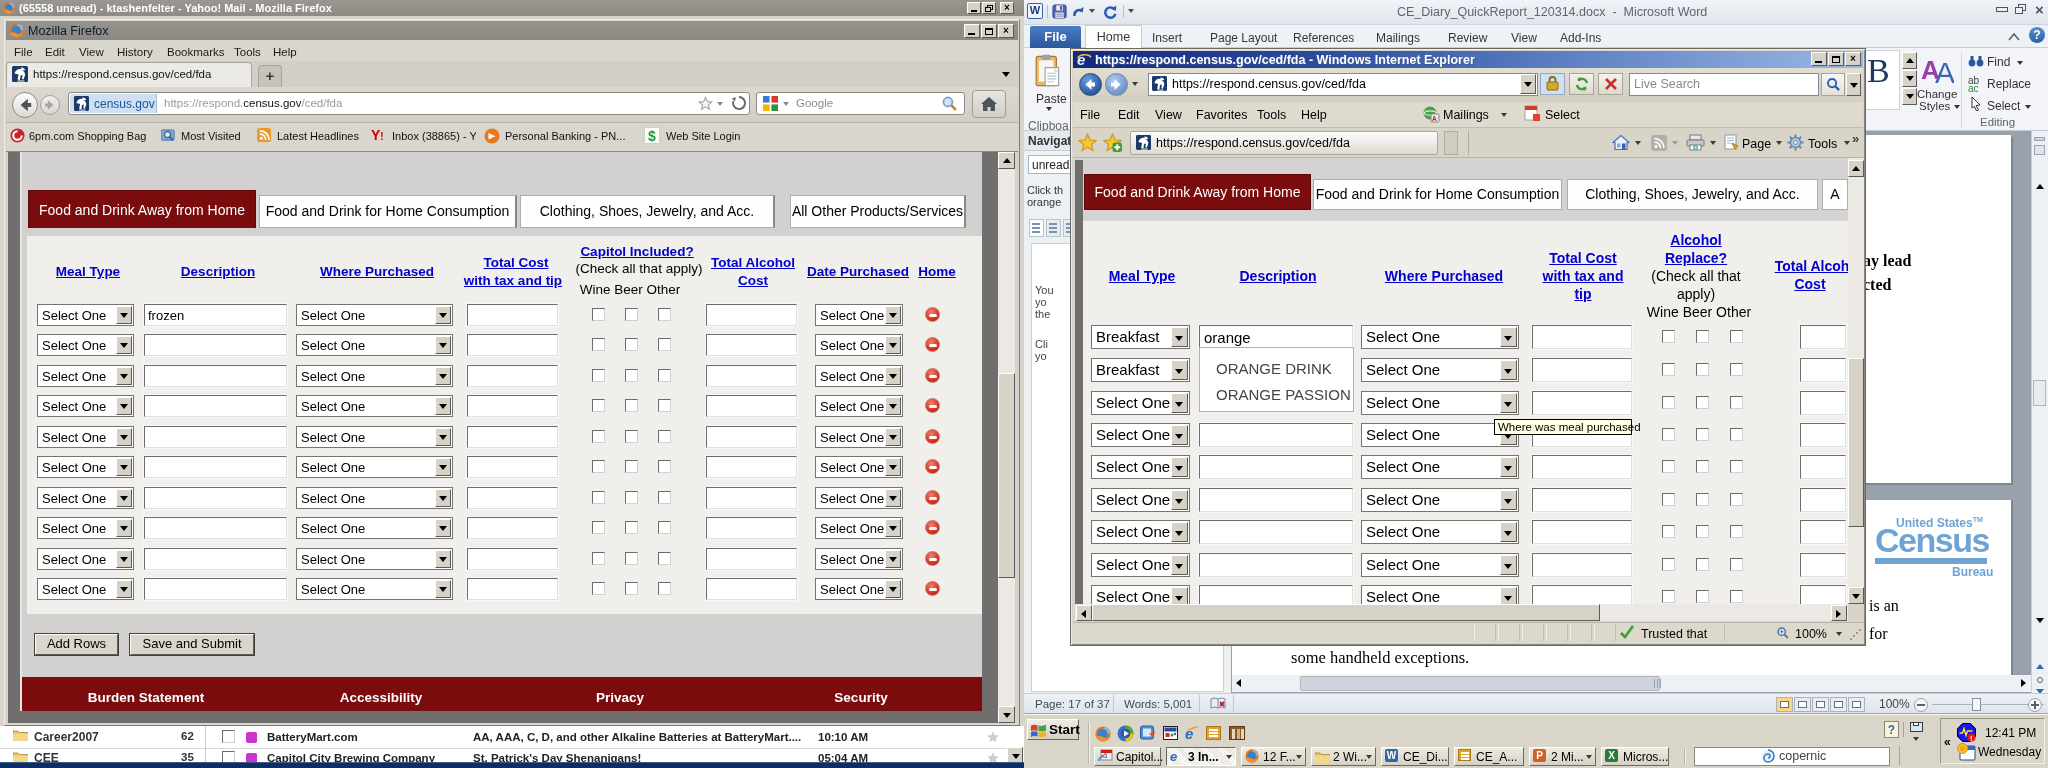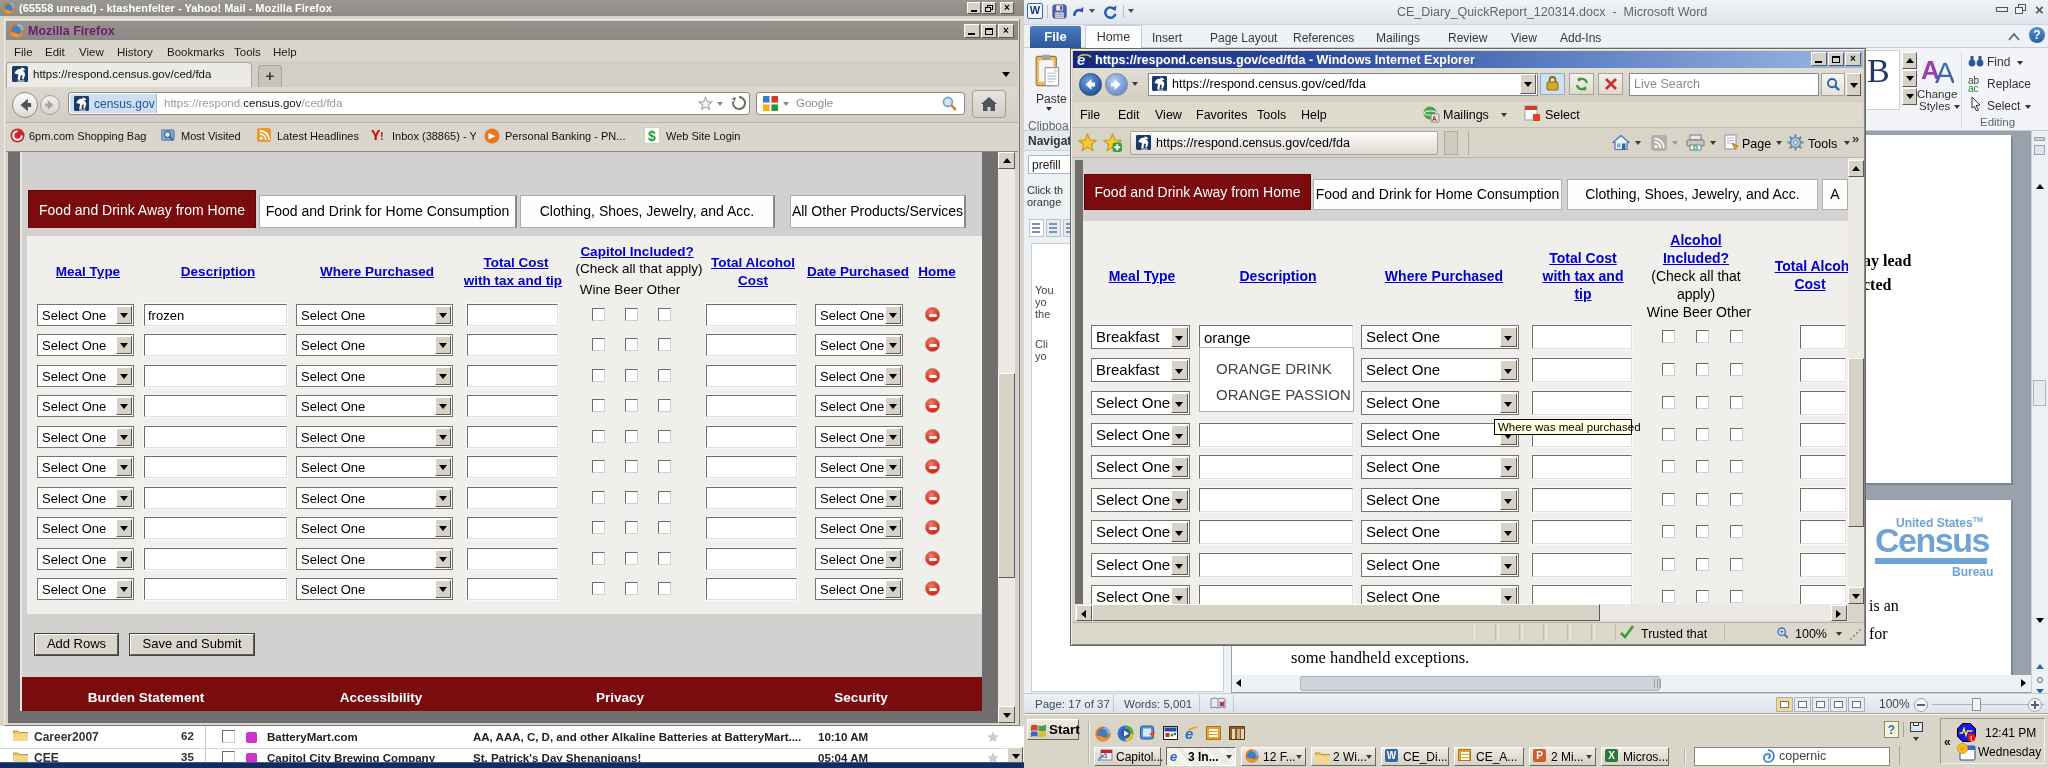--- a/index.html
+++ b/index.html
@@ -40,21 +40,21 @@
       </div>
 <div class="btn3" style="position:absolute;left:1000px;top:2px;width:14px;height:12px;line-height:9px;text-align:center;font-size:10px;font-weight:bold;color:#000;">×</div>
 <div style="position:absolute;left:4px;top:19px;width:1016px;height:707px;background:#d9d6ce;border-top:1px solid #f0ede6;border-left:1px solid #f0ede6;border-right:1px solid #7a7a74;border-bottom:1px solid #7a7a74;"></div>
 <div style="position:absolute;left:6px;top:21px;width:1012px;height:19px;background:linear-gradient(180deg,#96948d,#8b8983);"></div>
 <svg class="ab" style="left:9px;top:23px" width="15" height="15" viewBox="0 0 16 16">
         <circle cx="8" cy="8" r="7.6" fill="#e8741a"></circle>
         <circle cx="7.6" cy="7.8" r="5.1" fill="#3b82c4"></circle>
         <path d="M7.6 2.7 a5.1 5.1 0 0 1 4.9 5.1 l3-0.4 a7.6 7.6 0 0 0 -5-6.6Z" fill="#8ab4e0"></path>
         <path d="M1 10 a7.2 7.2 0 0 0 3 4.2 A7.6 7.6 0 0 0 15.3 10.2 c-1.4 1.4-2.8 1.9-4.6 1.8 l-2.2-0.6 -2.4-1.2Z" fill="#f09030"></path>
       </svg>
-<div style="position:absolute;left:28px;top:24px;font-size:12.5px;font-weight:bold;color:#701a75;white-space:nowrap;">Mozilla Firefox</div>
+<div style="position:absolute;left:28px;top:24px;font-size:12.5px;font-weight:normal;color:#0f172a;white-space:nowrap;">Mozilla Firefox</div>
 <div class="btn3" style="position:absolute;left:964px;top:24px;width:16px;height:14px;line-height:11px;text-align:center;font-size:10px;font-weight:bold;color:#000;">
         <div class="ab" style="left:3px;top:8px;width:7px;height:2px;background:#000"></div>
       </div>
 <div class="btn3" style="position:absolute;left:981px;top:24px;width:16px;height:14px;line-height:11px;text-align:center;font-size:10px;font-weight:bold;color:#000;">
         <div class="ab" style="left:3px;top:3px;width:8px;height:7px;border:1px solid #000;border-top-width:2px"></div>
       </div>
 <div class="btn3" style="position:absolute;left:998px;top:24px;width:16px;height:14px;line-height:11px;text-align:center;font-size:10px;font-weight:bold;color:#000;">×</div>
 <div style="position:absolute;left:14px;top:46px;font-size:11.5px;color:#1a1a1a;">File</div>
 <div style="position:absolute;left:45px;top:46px;font-size:11.5px;color:#1a1a1a;">Edit</div>
 <div style="position:absolute;left:79px;top:46px;font-size:11.5px;color:#1a1a1a;">View</div>
@@ -572,21 +572,21 @@
 <div style="position:absolute;left:1001px;top:105px;border-left:3px solid transparent;border-right:3px solid transparent;border-top:4px solid #333;"></div>
 <div style="position:absolute;left:956px;top:116px;font-size:11.5px;color:#5f6670;">Editing</div>
 <svg class="ab" style="left:984px;top:31px" width="12" height="10" viewBox="0 0 12 10">
         <path d="M1 9 6 3 11 9" fill="none" stroke="#5a6068" stroke-width="1.6"></path>
       </svg>
 <div style="position:absolute;left:1005px;top:27px;width:16px;height:16px;border-radius:50%;background:linear-gradient(180deg,#5a8ed2,#2b5fa8);color:#fff;font-weight:bold;font-size:12px;text-align:center;line-height:16px;">?</div>
 <div style="position:absolute;left:0;top:131px;width:207px;height:562px;background:#eef1f4;"></div>
 <div style="position:absolute;left:0;top:131px;width:207px;height:20px;background:#e4e9ef;border-bottom:1px solid #c8cfd8;"></div>
 <div style="position:absolute;left:4px;top:134px;font-size:12px;font-weight:bold;color:#333;">Navigat</div>
 <div style="position:absolute;left:4px;top:155px;width:196px;height:19px;background:#fff;border:1px solid #9db8d2;"></div>
-<div style="position:absolute;left:8px;top:158px;font-size:12px;color:#222;">prefill</div>
+<div style="position:absolute;left:8px;top:158px;font-size:12px;color:#222;">unread</div>
 <div style="position:absolute;left:3px;top:184px;font-size:11px;color:#333;">Click th</div>
 <div style="position:absolute;left:3px;top:196px;font-size:11px;color:#333;">orange</div>
 <div style="position:absolute;left:5px;top:219px;width:15px;height:18px;background:#fdfdfd;border:1px solid #b8c4d0;"></div>
 <div style="position:absolute;left:8px;top:223px;width:8px;height:2px;background:#7a92b4;box-shadow:0 4px #7a92b4, 0 8px #7a92b4;"></div>
 <div style="position:absolute;left:22px;top:219px;width:15px;height:18px;background:#e6ebf0;border:1px solid #b8c4d0;"></div>
 <div style="position:absolute;left:25px;top:223px;width:8px;height:2px;background:#7a92b4;box-shadow:0 4px #7a92b4, 0 8px #7a92b4;"></div>
 <div style="position:absolute;left:39px;top:219px;width:15px;height:18px;background:#e6ebf0;border:1px solid #b8c4d0;"></div>
 <div style="position:absolute;left:42px;top:223px;width:8px;height:2px;background:#7a92b4;box-shadow:0 4px #7a92b4, 0 8px #7a92b4;"></div>
 <div style="position:absolute;left:7px;top:243px;width:193px;height:449px;background:#fff;border:1px solid #c9d0d8;"></div>
 <div style="position:absolute;left:11px;top:284px;font-size:11px;color:#444;">You</div>
@@ -790,21 +790,21 @@
 <div style="position:absolute;left:289px;top:179px;width:249px;height:31px;background:#fefefe;border:1px solid #b0aeac;color:#000;font-size:14px;text-align:center;line-height:29px;white-space:nowrap;overflow:hidden;">Food and Drink for Home Consumption</div>
 <div style="position:absolute;left:543px;top:179px;width:251px;height:31px;background:#fefefe;border:1px solid #b0aeac;color:#000;font-size:14px;text-align:center;line-height:29px;white-space:nowrap;overflow:hidden;">Clothing, Shoes, Jewelry, and Acc.</div>
 <div style="position:absolute;left:798px;top:179px;width:26px;height:31px;background:#fefefe;border:1px solid #b0aeac;color:#000;font-size:14px;text-align:center;line-height:29px;white-space:nowrap;overflow:hidden;">A</div>
 <div class="lnk" style="position:absolute;left:118px;top:268px;font-size:14px;transform:translateX(-50%);">Meal Type</div>
 <div class="lnk" style="position:absolute;left:254px;top:268px;font-size:14px;transform:translateX(-50%);">Description</div>
 <div class="lnk" style="position:absolute;left:420px;top:268px;font-size:14px;transform:translateX(-50%);">Where Purchased</div>
 <div class="lnk" style="position:absolute;left:559px;top:250px;font-size:14px;transform:translateX(-50%);">Total Cost</div>
 <div class="lnk" style="position:absolute;left:559px;top:268px;font-size:14px;transform:translateX(-50%);">with tax and</div>
 <div class="lnk" style="position:absolute;left:559px;top:286px;font-size:14px;transform:translateX(-50%);">tip</div>
 <div class="lnk" style="position:absolute;left:672px;top:232px;font-size:14px;transform:translateX(-50%);">Alcohol</div>
-<div class="lnk" style="position:absolute;left:672px;top:250px;font-size:14px;transform:translateX(-50%);">Included?</div>
+<div class="lnk" style="position:absolute;left:672px;top:250px;font-size:14px;transform:translateX(-50%);">Replace?</div>
 <div class="ctext" style="position:absolute;left:672px;top:268px;font-size:14px;transform:translateX(-50%);">(Check all that</div>
 <div class="ctext" style="position:absolute;left:672px;top:286px;font-size:14px;transform:translateX(-50%);">apply)</div>
 <div class="ctext" style="position:absolute;left:675px;top:304px;font-size:14px;transform:translateX(-50%);">Wine Beer Other</div>
 <div class="lnk" style="position:absolute;left:788px;top:258px;font-size:14px;transform:translateX(-50%);">Total Alcoh</div>
 <div class="lnk" style="position:absolute;left:786px;top:276px;font-size:14px;transform:translateX(-50%);">Cost</div>
 <div class="ab sel" style="left:67px;top:325px;width:99px;height:24px;">
         <div class="st" style="font-size:15px;top:2px;">Breakfast</div>
         <div class="sb" style="width:17px;">
           <div style="top:8px;"></div>
         </div>

